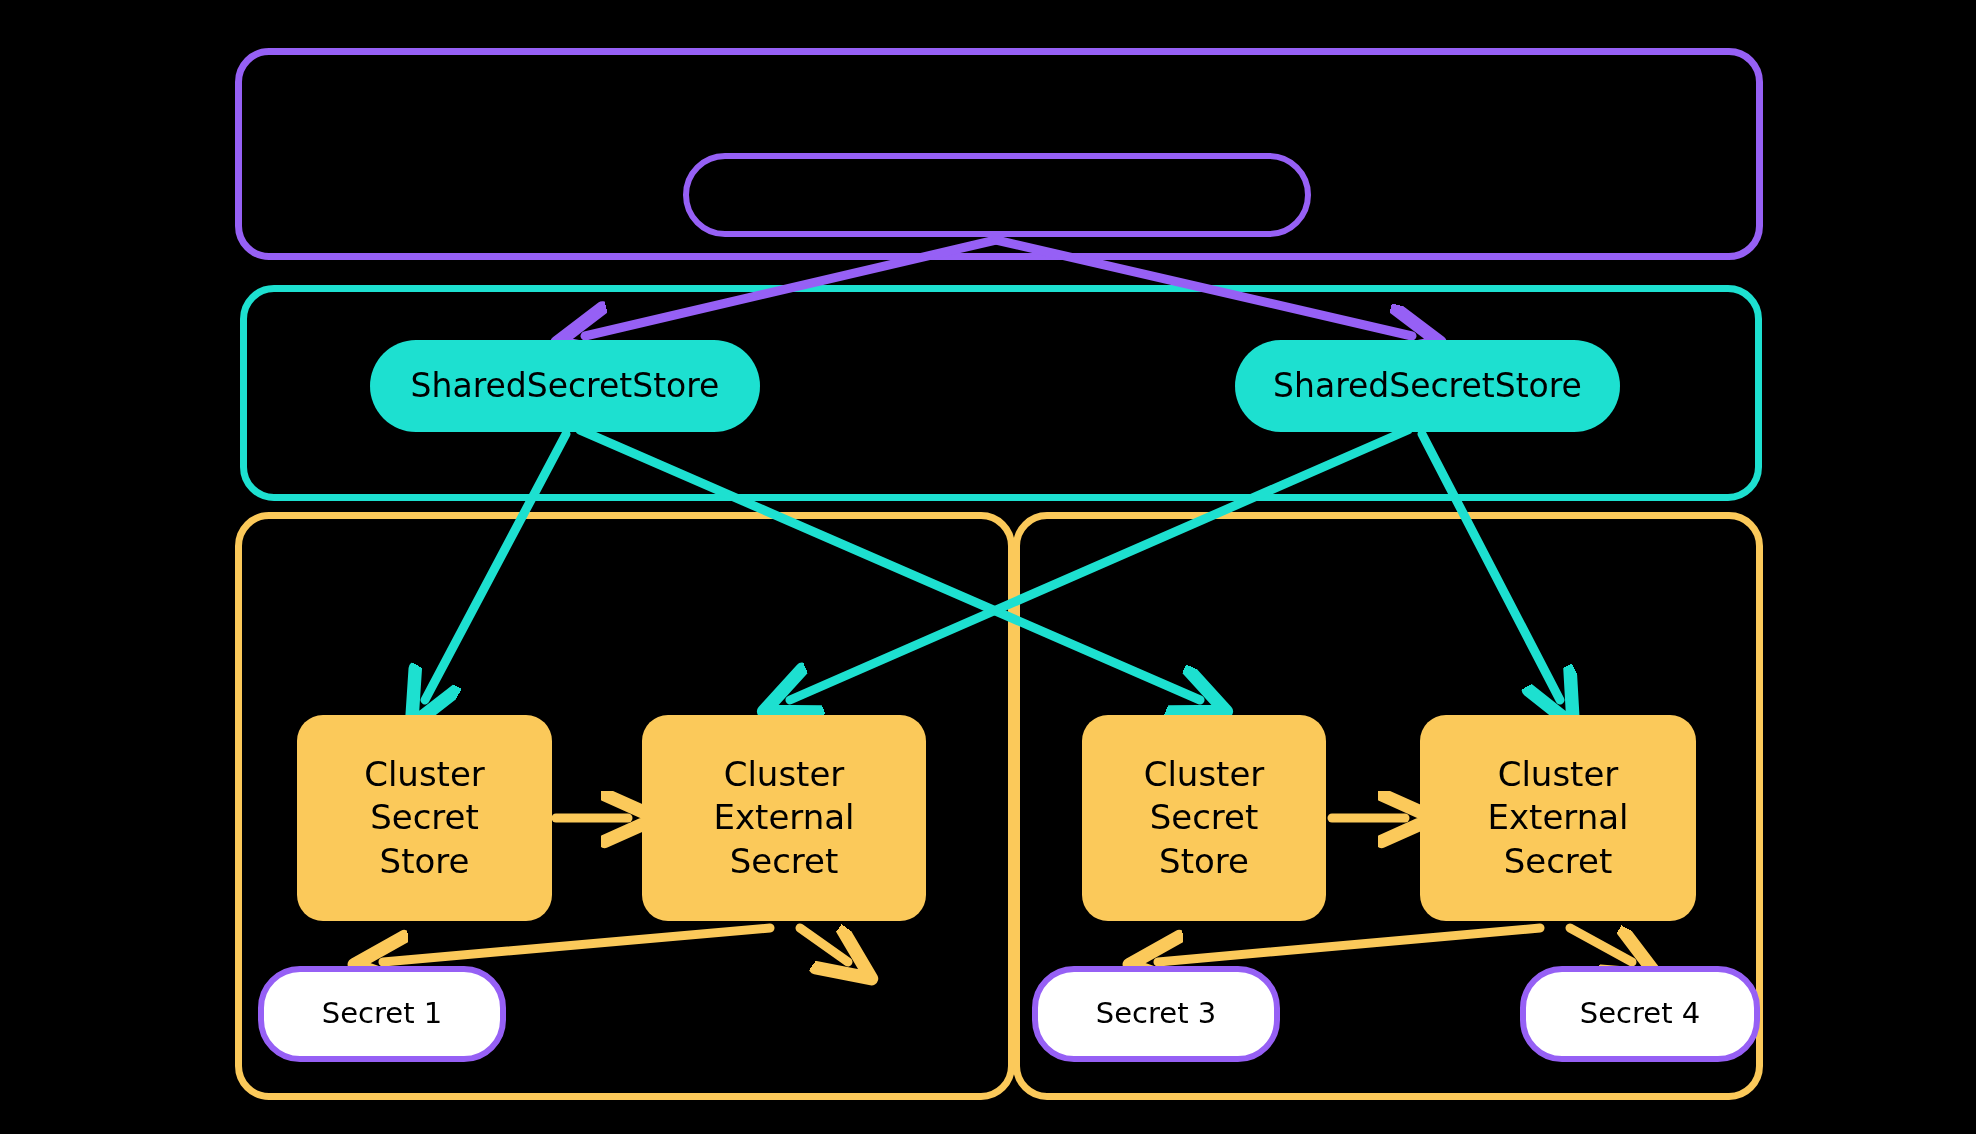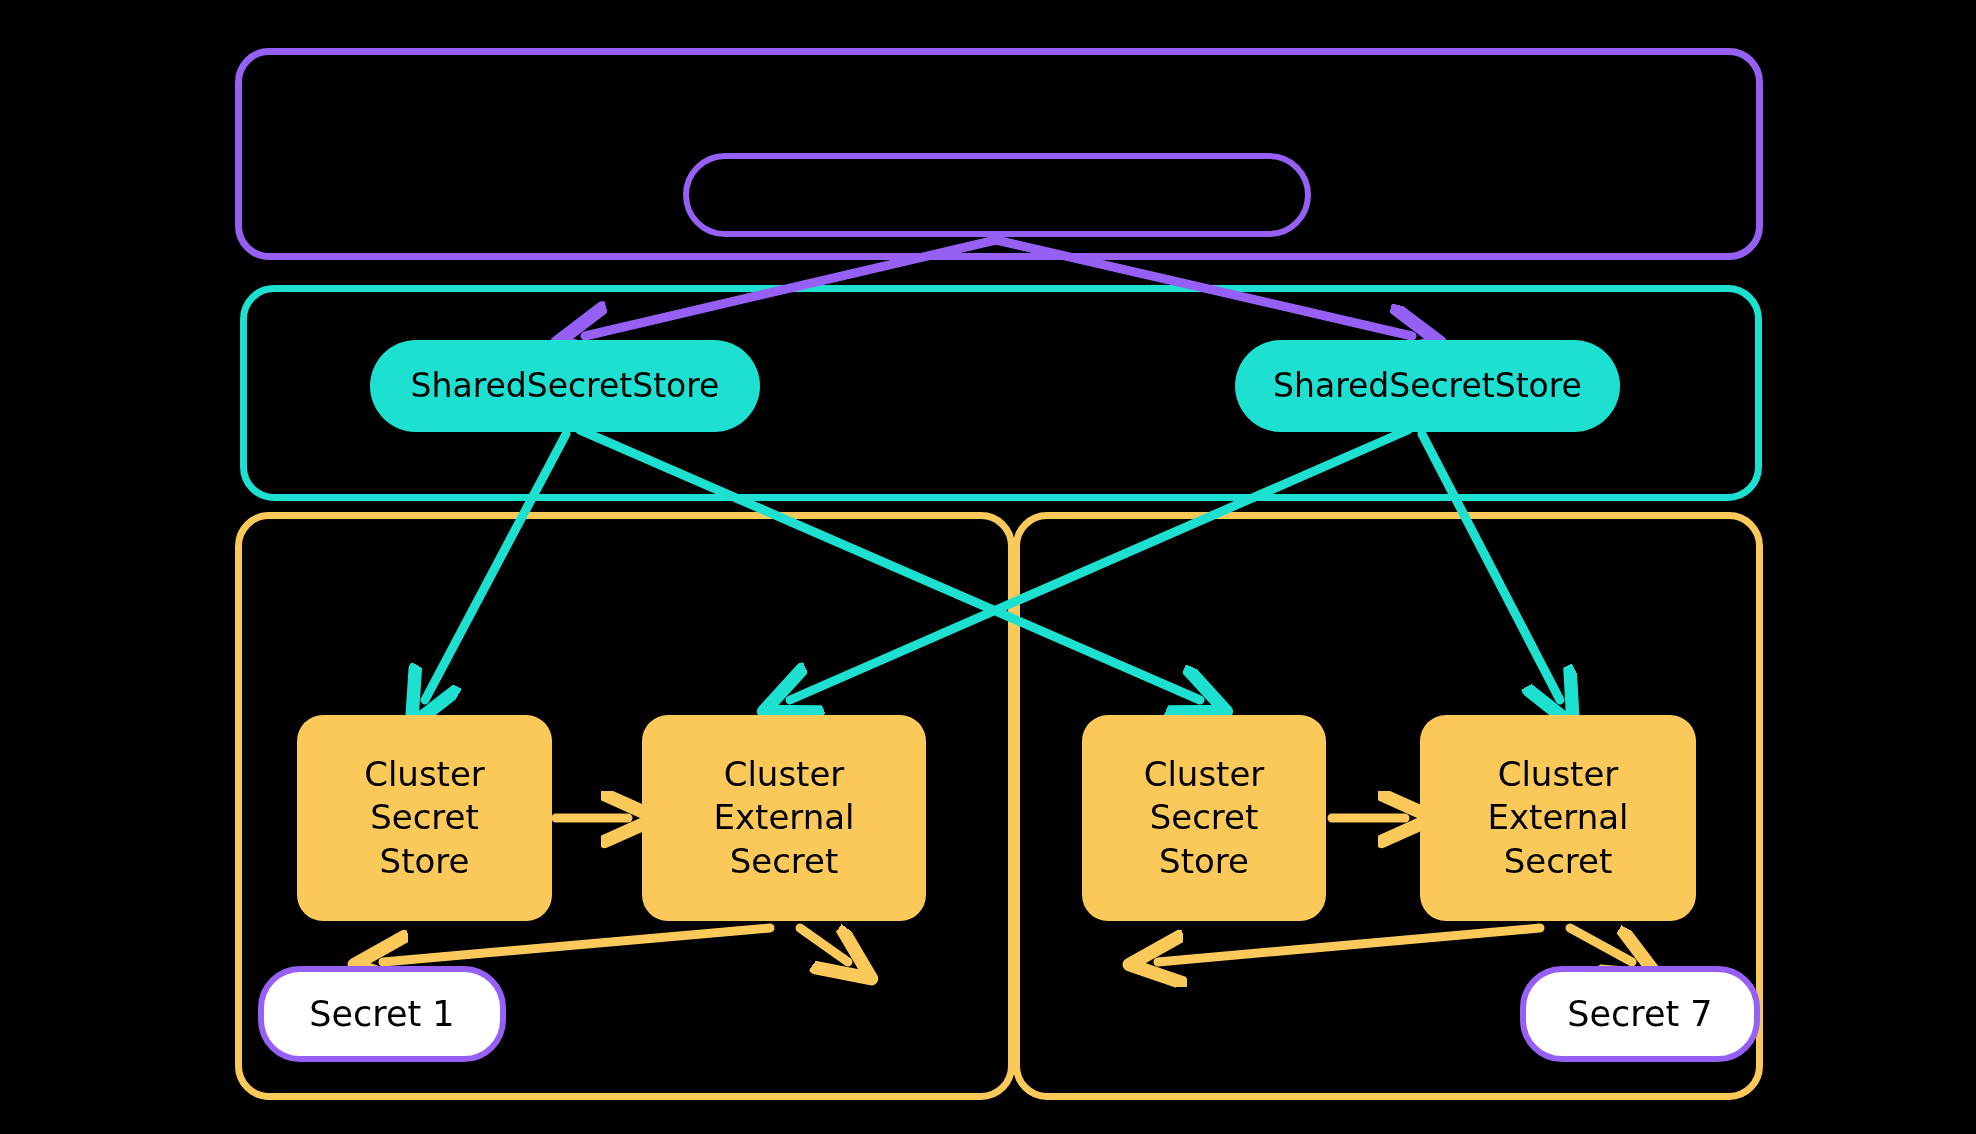--- a/index.html
+++ b/index.html
@@ -72,21 +72,21 @@
   }
   .box-yellow.l1{left:297px;width:255px;}
   .box-yellow.l2{left:642px;width:284px;}
   .box-yellow.r1{left:1082px;width:244px;}
   .box-yellow.r2{left:1420px;width:276px;}
 
   .pill-secret{
     background:#ffffff;
     border:6px solid var(--purple);
     border-radius:42px;
-    font-size:35px;
+    font-size:29px;
     top:966px;height:96px;
   }
   .pill-secret.s1{left:258px;width:248px;}
   .pill-secret.s2{left:733px;width:250px;}
   .pill-secret.s3{left:1032px;width:248px;}
   .pill-secret.s4{left:1520px;width:240px;}
 
   .node span{display:block;width:100%;padding:0 10px;box-sizing:border-box;}
 
   
@@ -172,17 +172,20 @@
     <span>
         <div>Cluster</div>
         <div>External</div>
         <div>Secret</div>
       </span>
   </div>
 
   <div class="node pill-secret s1">
     <span>Secret 1</span>
   </div>
+  <div class="node pill-secret s3">
+    <span>Secret 3</span>
+  </div>
   <div class="node pill-secret s4">
-    <span>Secret 7</span>
+    <span>Secret 4</span>
   </div>
 
 </div>
 
 </body></html>

